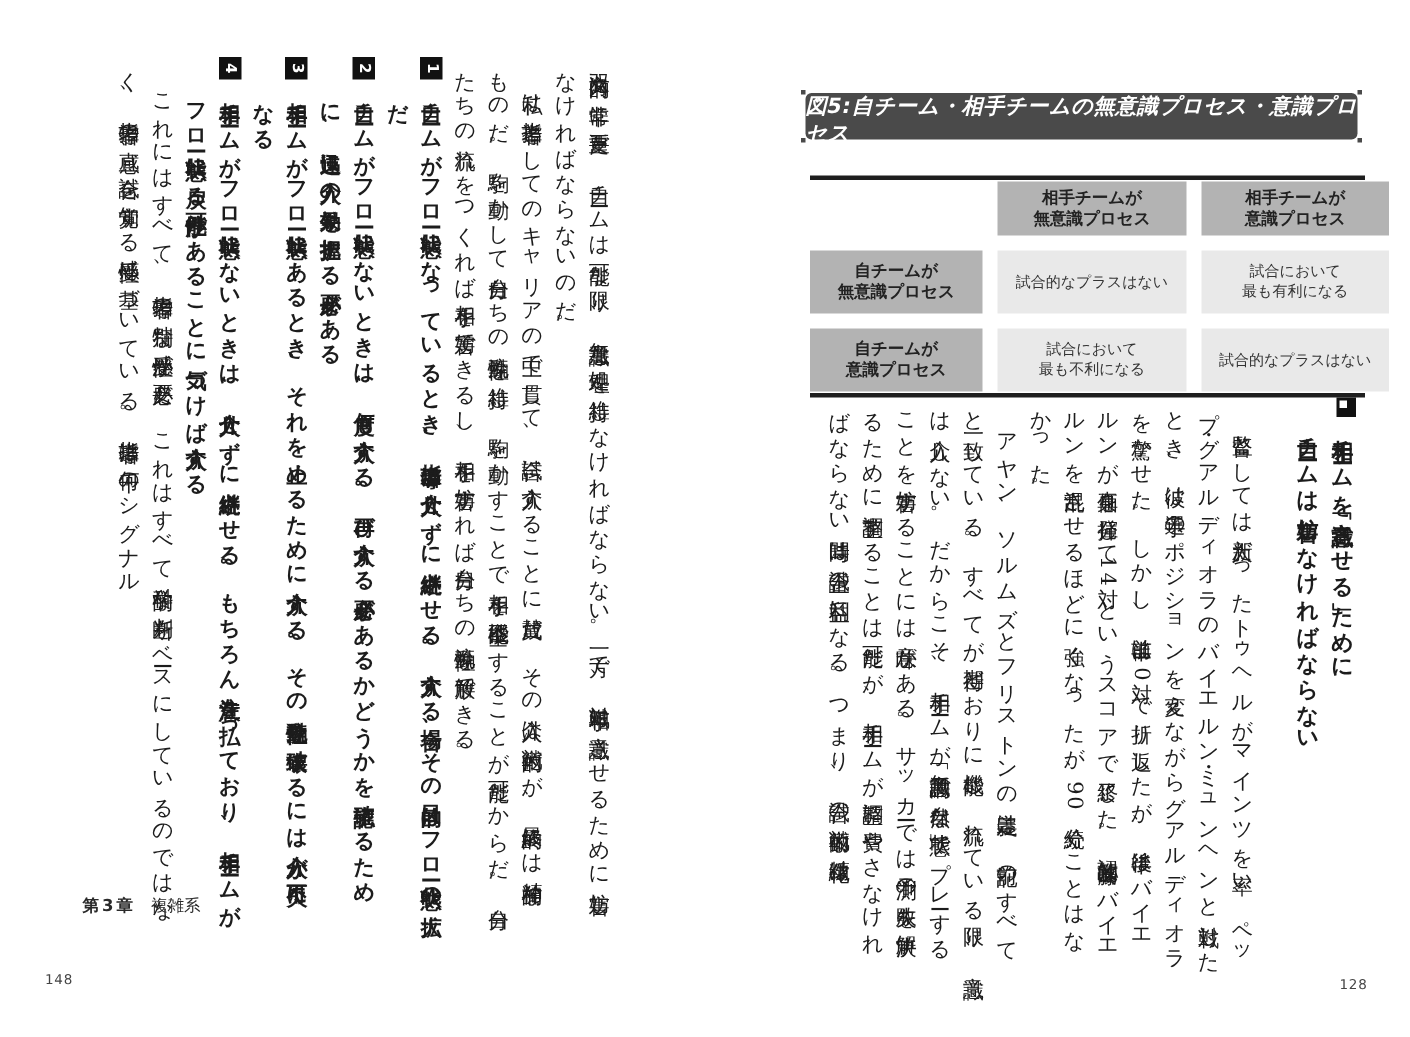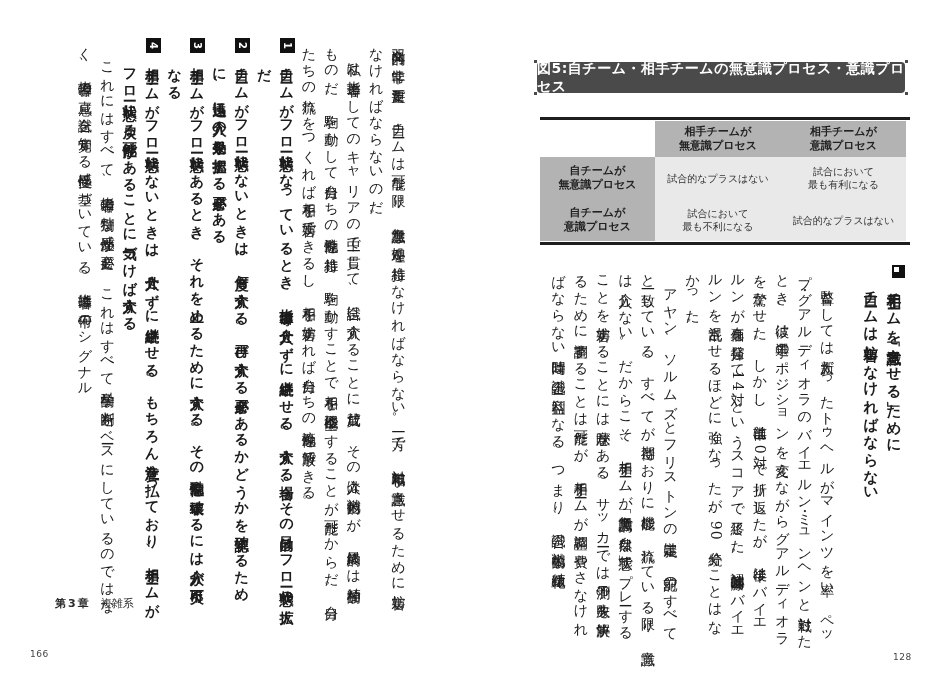--- a/index.html
+++ b/index.html
@@ -4,37 +4,37 @@
 <style>
   html,body{margin:0;padding:0;background:#fff;}
   #spread{
     position:relative;width:940px;height:691px;background:#ffffff;overflow:hidden;
     font-family:"DejaVu Serif","Liberation Serif",serif;color:#1c1c1c;
   }
   
   .fig-bar{
     position:absolute;left:537px;top:62px;width:368px;height:31px;
     background:#4a4a4a;border-radius:4px;
-    display:flex;align-items:center;justify-content:center;
+    display:flex;justify-content:center;
     color:#fff;font-family:"DejaVu Sans","Liberation Sans",sans-serif;
-    font-weight:bold;font-size:14px;letter-spacing:0.5px;
+    font-weight:bold;font-size:14px;letter-spacing:0.5px;font-style:italic;
   }
   .fig-bar .dot{position:absolute;width:3px;height:3px;background:#4a4a4a;}
   .dot.tl{left:-3px;top:-2px}.dot.tr{right:-3px;top:-2px}
   .dot.bl{left:-3px;bottom:-2px}.dot.br{right:-3px;bottom:-2px}
   
   .matrix{
     position:absolute;left:540px;top:117px;width:370px;
     border-top:3px solid #1e1e1e;border-bottom:3px solid #1e1e1e;
     background:#fff;
     font-family:"DejaVu Sans","Liberation Sans",sans-serif;
   }
   .matrix .grid{
     display:grid;grid-template-columns:115px 126px 125px;
-    grid-template-rows:36px 42px 42px;gap:0;background:#fff;padding:1px 0;
+    grid-template-rows:36px 42px 42px;gap:10px;background:#fff;padding:1px 0;
   }
   .matrix .cell{
     display:flex;align-items:center;justify-content:center;text-align:center;
     white-space:pre-line;line-height:1.3;
   }
   .cell.blank{background:#ffffff;}
   .cell.head{background:#b3b3b3;font-weight:bold;font-size:11px;color:#222;}
   .cell.data{background:#e9e9e9;font-size:10px;color:#333;}
   
   .vtext{
@@ -135,16 +135,16 @@
       <li><span class="num-badge">2</span><span>自チームがフロー状態にないときは、何度も介入する。再び介入する必要があるかどうかを確認するために、迅速に介入の効果を把握する必要がある</span></li>
       <li><span class="num-badge">3</span><span>相手チームがフロー状態にあるとき、それを止めるために介入する。その流動性を破壊するには介入が不可欠になる</span></li>
       <li><span class="num-badge">4</span><span>相手チームがフロー状態にないときは、介入せずに継続させる。もちろん注意を払っており、相手チームがフロー状態に戻る可能性があることに気づけば介入する</span></li>
     </ul>
     <p>これにはすべて、指導者の特別な感受性が必要だ。これはすべて科学的な判断をベースにしているのではなく、指導者の直感、試合を知覚する感受性に基づいている。指導者は何千のシグナル</p>
   </div>
 
   <div class="chapter-footer">
     <span class="chap">第3章</span><span>複雑系</span>
   </div>
-  <div class="folio" id="folio-left">166</div>
+  <div class="folio" id="folio-left">148</div>
   <div class="folio" id="folio-right">128</div>
 
 </div>
 
 </body></html>

